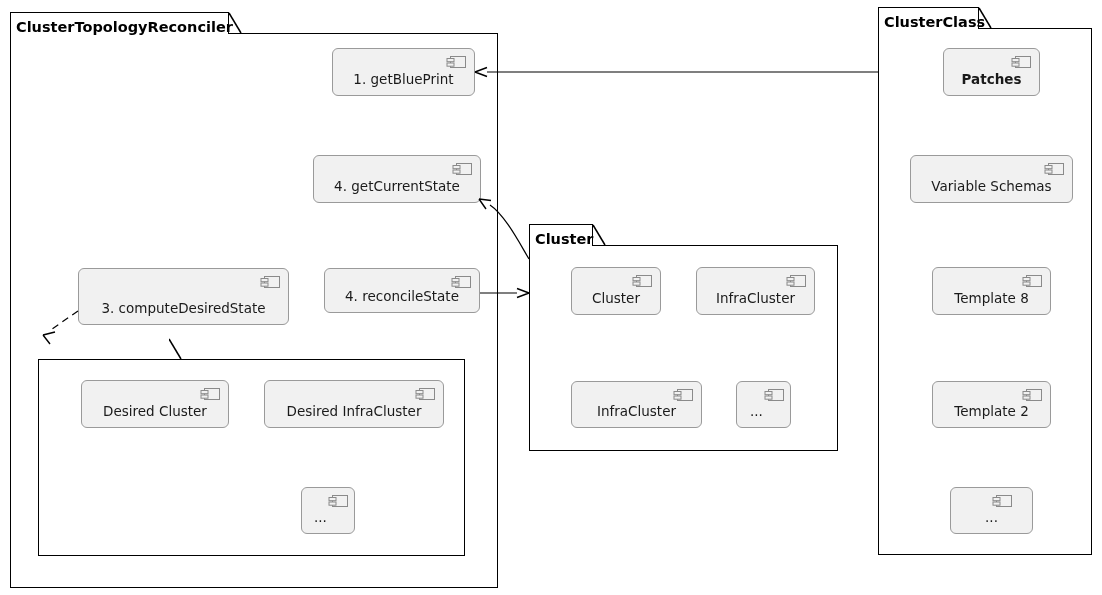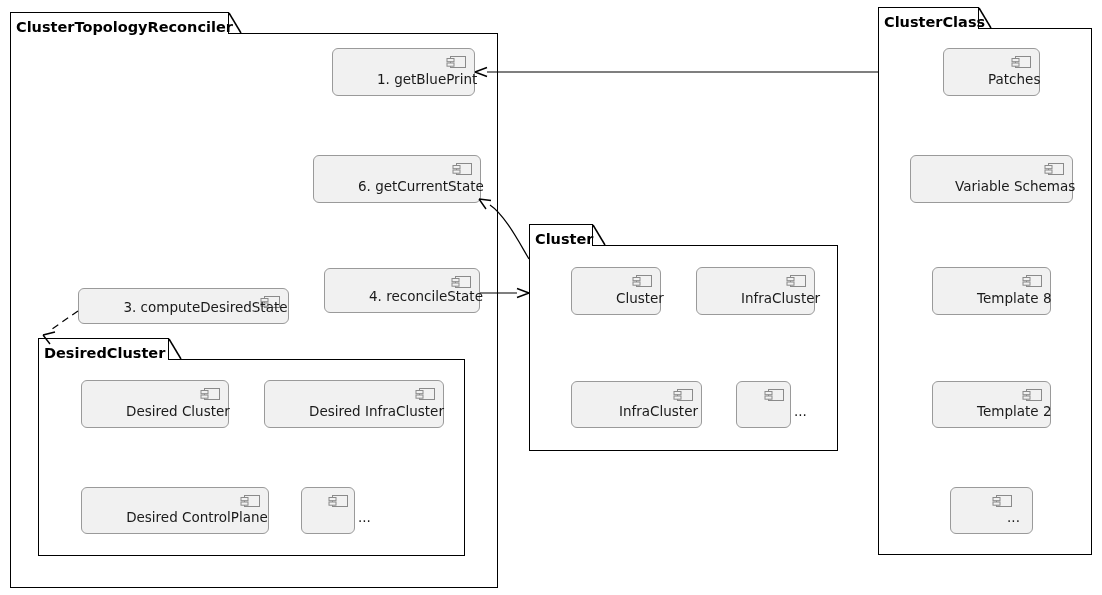--- a/index.html
+++ b/index.html
@@ -75,21 +75,20 @@
   .comp-label {
     position: absolute;
     left: 0;
     right: 0;
     bottom: 9px;
     text-align: center;
     font-size: 13.5px;
     color: #1a1a1a;
     line-height: 1;
     white-space: nowrap;
-    padding-left: 44px;
   }
   .comp-icon {
     position: absolute;
     right: 7px;
     top: 6px;
     width: 21px;
     height: 15px;
   }
   .comp-icon svg { display: block; }
 
@@ -135,24 +134,24 @@
   </div>
 
   <div class="comp" style="left:313px; top:155px; width:168px; height:48px;">
     <span class="comp-icon">
       <svg width="21" height="15" viewBox="0 0 21 15">
         <rect x="4.5" y="1.5" width="15" height="11" fill="#F1F1F1" stroke="#8A8A8A" stroke-width="1"></rect>
         <rect x="1" y="3.5" width="7" height="3.2" fill="#F1F1F1" stroke="#8A8A8A" stroke-width="1"></rect>
         <rect x="1" y="8" width="7" height="3.2" fill="#F1F1F1" stroke="#8A8A8A" stroke-width="1"></rect>
       </svg>
     </span>
-    <span class="comp-label">6. getCurrentState</span>
-  </div>
-
-  <div class="comp" style="left:78px; top:268px; width:211px; height:36px;margin-top:20px;">
+    <span class="comp-label">4. getCurrentState</span>
+  </div>
+
+  <div class="comp" style="left:78px; top:268px; width:211px; height:57px;">
     <span class="comp-icon">
       <svg width="21" height="15" viewBox="0 0 21 15">
         <rect x="4.5" y="1.5" width="15" height="11" fill="#F1F1F1" stroke="#8A8A8A" stroke-width="1"></rect>
         <rect x="1" y="3.5" width="7" height="3.2" fill="#F1F1F1" stroke="#8A8A8A" stroke-width="1"></rect>
         <rect x="1" y="8" width="7" height="3.2" fill="#F1F1F1" stroke="#8A8A8A" stroke-width="1"></rect>
       </svg>
     </span>
     <span class="comp-label">3. computeDesiredState</span>
   </div>
 
@@ -161,23 +160,20 @@
       <svg width="21" height="15" viewBox="0 0 21 15">
         <rect x="4.5" y="1.5" width="15" height="11" fill="#F1F1F1" stroke="#8A8A8A" stroke-width="1"></rect>
         <rect x="1" y="3.5" width="7" height="3.2" fill="#F1F1F1" stroke="#8A8A8A" stroke-width="1"></rect>
         <rect x="1" y="8" width="7" height="3.2" fill="#F1F1F1" stroke="#8A8A8A" stroke-width="1"></rect>
       </svg>
     </span>
     <span class="comp-label">4. reconcileState</span>
   </div>
 
   <div class="pkg" style="left:38px; top:338px; width:427px; height:218px; z-index:2;">
-    <div class="pkg-tab" style="width:131px;">
-      <span class="pkg-tab-label">DesiredCluster</span>
-    </div>
     <div class="pkg-tab-notch" style="left:131px;">
       <svg width="13" height="22" viewBox="0 0 13 22">
         <path d="M0,1 L12,21" stroke="#000" stroke-width="1.5" fill="none"></path>
       </svg>
     </div>
     <div class="pkg-body" style="top:21px; width:427px; height:197px;"></div>
   </div>
 
   <div class="comp" style="left:81px; top:380px; width:148px; height:48px;">
     <span class="comp-icon">
@@ -194,30 +190,20 @@
     <span class="comp-icon">
       <svg width="21" height="15" viewBox="0 0 21 15">
         <rect x="4.5" y="1.5" width="15" height="11" fill="#F1F1F1" stroke="#8A8A8A" stroke-width="1"></rect>
         <rect x="1" y="3.5" width="7" height="3.2" fill="#F1F1F1" stroke="#8A8A8A" stroke-width="1"></rect>
         <rect x="1" y="8" width="7" height="3.2" fill="#F1F1F1" stroke="#8A8A8A" stroke-width="1"></rect>
       </svg>
     </span>
     <span class="comp-label">Desired InfraCluster</span>
   </div>
 
-  <div class="comp" style="left:81px; top:487px; width:188px; height:47px;">
-    <span class="comp-icon">
-      <svg width="21" height="15" viewBox="0 0 21 15">
-        <rect x="4.5" y="1.5" width="15" height="11" fill="#F1F1F1" stroke="#8A8A8A" stroke-width="1"></rect>
-        <rect x="1" y="3.5" width="7" height="3.2" fill="#F1F1F1" stroke="#8A8A8A" stroke-width="1"></rect>
-        <rect x="1" y="8" width="7" height="3.2" fill="#F1F1F1" stroke="#8A8A8A" stroke-width="1"></rect>
-      </svg>
-    </span>
-    <span class="comp-label">Desired ControlPlane</span>
-  </div>
 
   <div class="comp" style="left:301px; top:487px; width:54px; height:47px;">
     <span class="comp-icon" style="right:auto; left:26px;">
       <svg width="21" height="15" viewBox="0 0 21 15">
         <rect x="4.5" y="1.5" width="15" height="11" fill="#F1F1F1" stroke="#8A8A8A" stroke-width="1"></rect>
         <rect x="1" y="3.5" width="7" height="3.2" fill="#F1F1F1" stroke="#8A8A8A" stroke-width="1"></rect>
         <rect x="1" y="8" width="7" height="3.2" fill="#F1F1F1" stroke="#8A8A8A" stroke-width="1"></rect>
       </svg>
     </span>
     <span class="comp-label" style="text-align:left; left:12px;">...</span>
@@ -284,21 +270,21 @@
       <span class="pkg-tab-label">ClusterClass</span>
     </div>
     <div class="pkg-tab-notch" style="left:101px;">
       <svg width="13" height="22" viewBox="0 0 13 22">
         <path d="M0,1 L12,21" stroke="#000" stroke-width="1.5" fill="none"></path>
       </svg>
     </div>
     <div class="pkg-body" style="top:21px; width:214px; height:527px;"></div>
   </div>
 
-  <div class="comp" style="left:943px; top:48px; width:97px; height:48px;">
+  <div class="comp" style="left:943px; top:48px; width:97px; height:48px;font-weight:bold;">
     <span class="comp-icon">
       <svg width="21" height="15" viewBox="0 0 21 15">
         <rect x="4.5" y="1.5" width="15" height="11" fill="#F1F1F1" stroke="#8A8A8A" stroke-width="1"></rect>
         <rect x="1" y="3.5" width="7" height="3.2" fill="#F1F1F1" stroke="#8A8A8A" stroke-width="1"></rect>
         <rect x="1" y="8" width="7" height="3.2" fill="#F1F1F1" stroke="#8A8A8A" stroke-width="1"></rect>
       </svg>
     </span>
     <span class="comp-label">Patches</span>
   </div>
 

